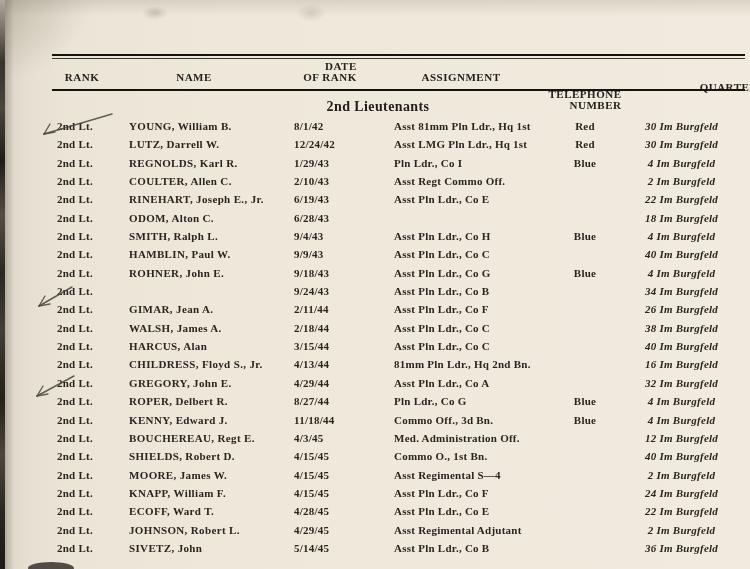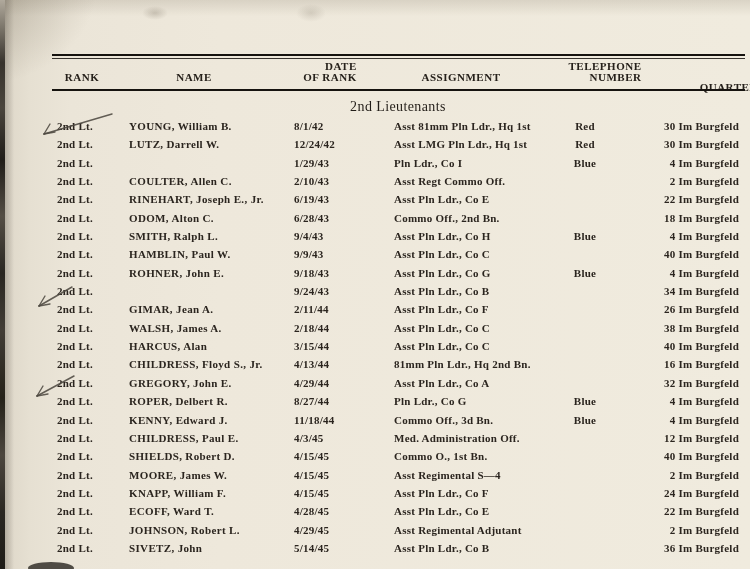--- a/index.html
+++ b/index.html
@@ -47,40 +47,40 @@
     position:absolute;transform:translateX(-50%);text-align:center;white-space:nowrap;
     font-size:11px;font-weight:700;letter-spacing:.5px;line-height:11.5px;color:#26211b;
   }
   .hcell span{display:block;text-align:right;}
   .h-single{top:72px;}
   .h-double{top:60.5px;}
   .h-rank{left:82px;}
   .h-name{left:194px;text-align:center;}
   .h-date{left:330px;}
   .h-assign{left:461px;}
-  .h-phone{left:605px;}
+  .h-phone{left:585px;margin-top:28px;}
   .h-quarters{left:732px;margin-top:10px;}
   
   .section-title{
-    position:absolute;top:99px;left:398px;transform:translateX(-50%);
-    font-size:14px;font-weight:400;letter-spacing:.4px;white-space:nowrap;color:#221d18;text-align:right;
+    position:absolute;top:99px;left:378px;transform:translateX(-50%);
+    font-size:14px;font-weight:700;letter-spacing:.4px;white-space:nowrap;color:#221d18;text-align:right;
   }
   
   .rows{position:absolute;top:117px;left:0;width:750px;}
   .row{position:relative;height:18.35px;}
   .cell{
     position:absolute;top:0;line-height:18.35px;white-space:nowrap;
     font-size:11px;font-weight:700;letter-spacing:.25px;color:#2b251f;
   }
   .c-rank{left:57px;}
   .c-name{left:129px;letter-spacing:.35px;}
   .c-date{left:294px;}
   .c-assign{left:394px;}
   .c-phone{left:549px;width:72px;text-align:center;}
-  .c-quarters{left:624px;right:11px;text-align:right;}
+  .c-quarters{left:624px;right:11px;text-align:center;font-style:italic;}
   
   .marks{position:absolute;left:0;top:0;width:750px;height:569px;pointer-events:none;}
 </style>
 </head>
 <body>
 
 <div class="page">
 
   <div class="edge-left"></div>
   <div class="edge-left-fade"></div>
@@ -119,20 +119,21 @@
       <div class="row">
         <span class="cell c-rank">2nd Lt.</span>
         <span class="cell c-name">LUTZ, Darrell W.</span>
         <span class="cell c-date">12/24/42</span>
         <span class="cell c-assign">Asst LMG Pln Ldr., Hq 1st</span>
         <span class="cell c-phone">Red</span>
         <span class="cell c-quarters">30 Im Burgfeld</span>
       </div>
       <div class="row">
         <span class="cell c-rank">2nd Lt.</span>
+        <span class="cell c-name">REGNOLDS, Karl R.</span>
         <span class="cell c-date">1/29/43</span>
         <span class="cell c-assign">Pln Ldr., Co I</span>
         <span class="cell c-phone">Blue</span>
         <span class="cell c-quarters">4 Im Burgfeld</span>
       </div>
       <div class="row">
         <span class="cell c-rank">2nd Lt.</span>
         <span class="cell c-name">COULTER, Allen C.</span>
         <span class="cell c-date">2/10/43</span>
         <span class="cell c-assign">Asst Regt Commo Off.</span>
@@ -144,21 +145,20 @@
         <span class="cell c-name">RINEHART, Joseph E., Jr.</span>
         <span class="cell c-date">6/19/43</span>
         <span class="cell c-assign">Asst Pln Ldr., Co E</span>
         <span class="cell c-phone"></span>
         <span class="cell c-quarters">22 Im Burgfeld</span>
       </div>
       <div class="row">
         <span class="cell c-rank">2nd Lt.</span>
         <span class="cell c-name">ODOM, Alton C.</span>
         <span class="cell c-date">6/28/43</span>
-        <span class="cell c-assign">Commo Off., 2nd Bn.</span>
         <span class="cell c-phone"></span>
         <span class="cell c-quarters">18 Im Burgfeld</span>
       </div>
       <div class="row">
         <span class="cell c-rank">2nd Lt.</span>
         <span class="cell c-name">SMITH, Ralph L.</span>
         <span class="cell c-date">9/4/43</span>
         <span class="cell c-assign">Asst Pln Ldr., Co H</span>
         <span class="cell c-phone">Blue</span>
         <span class="cell c-quarters">4 Im Burgfeld</span>
@@ -237,21 +237,21 @@
       <div class="row">
         <span class="cell c-rank">2nd Lt.</span>
         <span class="cell c-name">KENNY, Edward J.</span>
         <span class="cell c-date">11/18/44</span>
         <span class="cell c-assign">Commo Off., 3d Bn.</span>
         <span class="cell c-phone">Blue</span>
         <span class="cell c-quarters">4 Im Burgfeld</span>
       </div>
       <div class="row">
         <span class="cell c-rank">2nd Lt.</span>
-        <span class="cell c-name">CHILDRESS, Paul E.</span>
+        <span class="cell c-name">BOUCHEREAU, Regt E.</span>
         <span class="cell c-date">4/3/45</span>
         <span class="cell c-assign">Med. Administration Off.</span>
         <span class="cell c-phone"></span>
         <span class="cell c-quarters">12 Im Burgfeld</span>
       </div>
       <div class="row">
         <span class="cell c-rank">2nd Lt.</span>
         <span class="cell c-name">SHIELDS, Robert D.</span>
         <span class="cell c-date">4/15/45</span>
         <span class="cell c-assign">Commo O., 1st Bn.</span>

